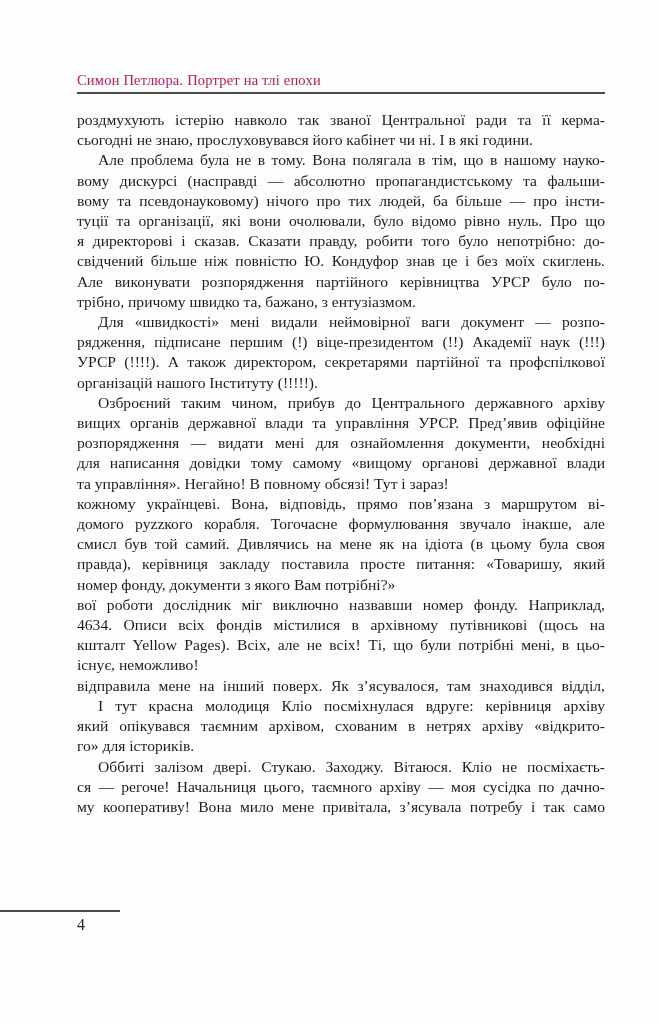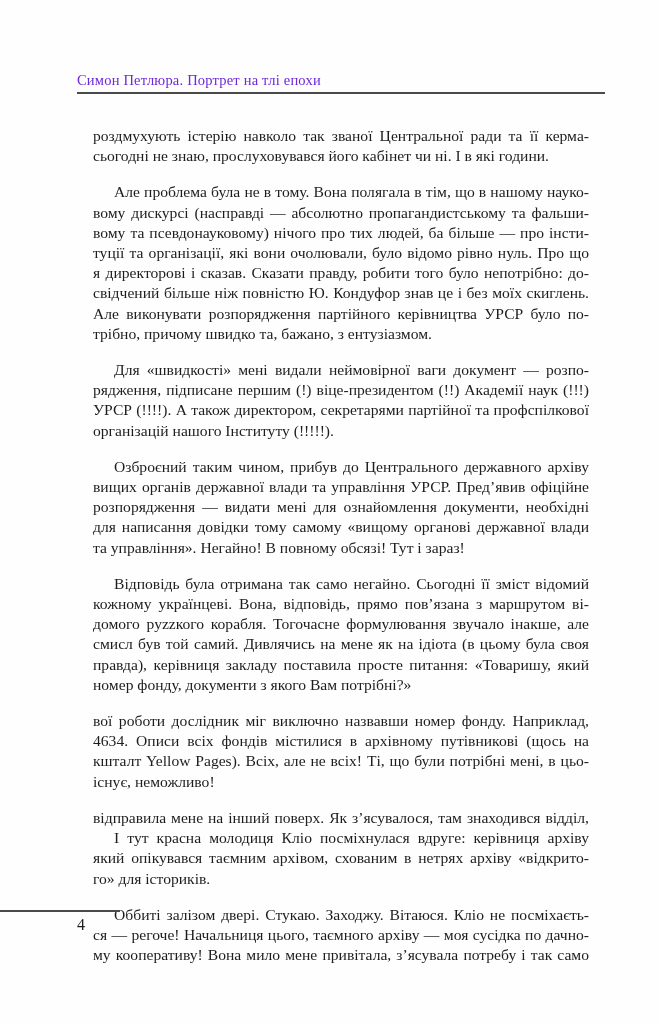--- a/index.html
+++ b/index.html
@@ -17,40 +17,40 @@
     overflow: hidden;
   }
   .running-header {
     position: absolute;
     left: 77px;
     top: 71px;
     width: 528px;
     font-size: 14.5px;
     line-height: 18px;
     letter-spacing: 0.2px;
-    color: #6d28d9;
+    color: #be185d;
   }
   .header-rule {
     position: absolute;
     left: 77px;
     top: 92px;
     width: 528px;
     height: 2px;
     background: #4a4a4a;
   }
   .body-text {
     position: absolute;
     left: 77px;
     top: 110px;
     width: 528px;
     font-size: 15.6px;
     line-height: 20.2px;
   }
   .paragraph {
-    margin: 16px;
+    margin: 0;
     padding: 0;
   }
   .line {
     text-align: justify;
     text-align-last: justify;
   }
   .line.align-left {
     text-align-last: left;
   }
   .line.first-indented {
@@ -101,21 +101,20 @@
         <div class="line align-left">організацій нашого Інституту (!!!!!).</div>
       </div>
       <div class="paragraph">
         <div class="line first-indented">Озброєний таким чином, прибув до Центрального державного архіву</div>
         <div class="line">вищих органів державної влади та управління УРСР. Пред’явив офіційне</div>
         <div class="line">розпорядження — видати мені для ознайомлення документи, необхідні</div>
         <div class="line">для написання довідки тому самому «вищому органові державної влади</div>
         <div class="line align-left">та управління». Негайно! В повному обсязі! Тут і зараз!</div>
       </div>
       <div class="paragraph">
-        <div class="line first-indented">Відповідь була отримана так само негайно. Сьогодні її зміст відомий</div>
         <div class="line">кожному українцеві. Вона, відповідь, прямо пов’язана з маршрутом ві-</div>
         <div class="line">домого руzzкого корабля. Тогочасне формулювання звучало інакше, але</div>
         <div class="line">смисл був той самий. Дивлячись на мене як на ідіота (в цьому була своя</div>
         <div class="line">правда), керівниця закладу поставила просте питання: «Товаришу, який</div>
         <div class="line align-left">номер фонду, документи з якого Вам потрібні?»</div>
       </div>
       <div class="paragraph">
         <div class="line">вої роботи дослідник міг виключно назвавши номер фонду. Наприклад,</div>
         <div class="line">4634. Описи всіх фондів містилися в архівному путівникові (щось на</div>
         <div class="line">кшталт Yellow Pages). Всіх, але не всіх! Ті, що були потрібні мені, в цьо-</div>

